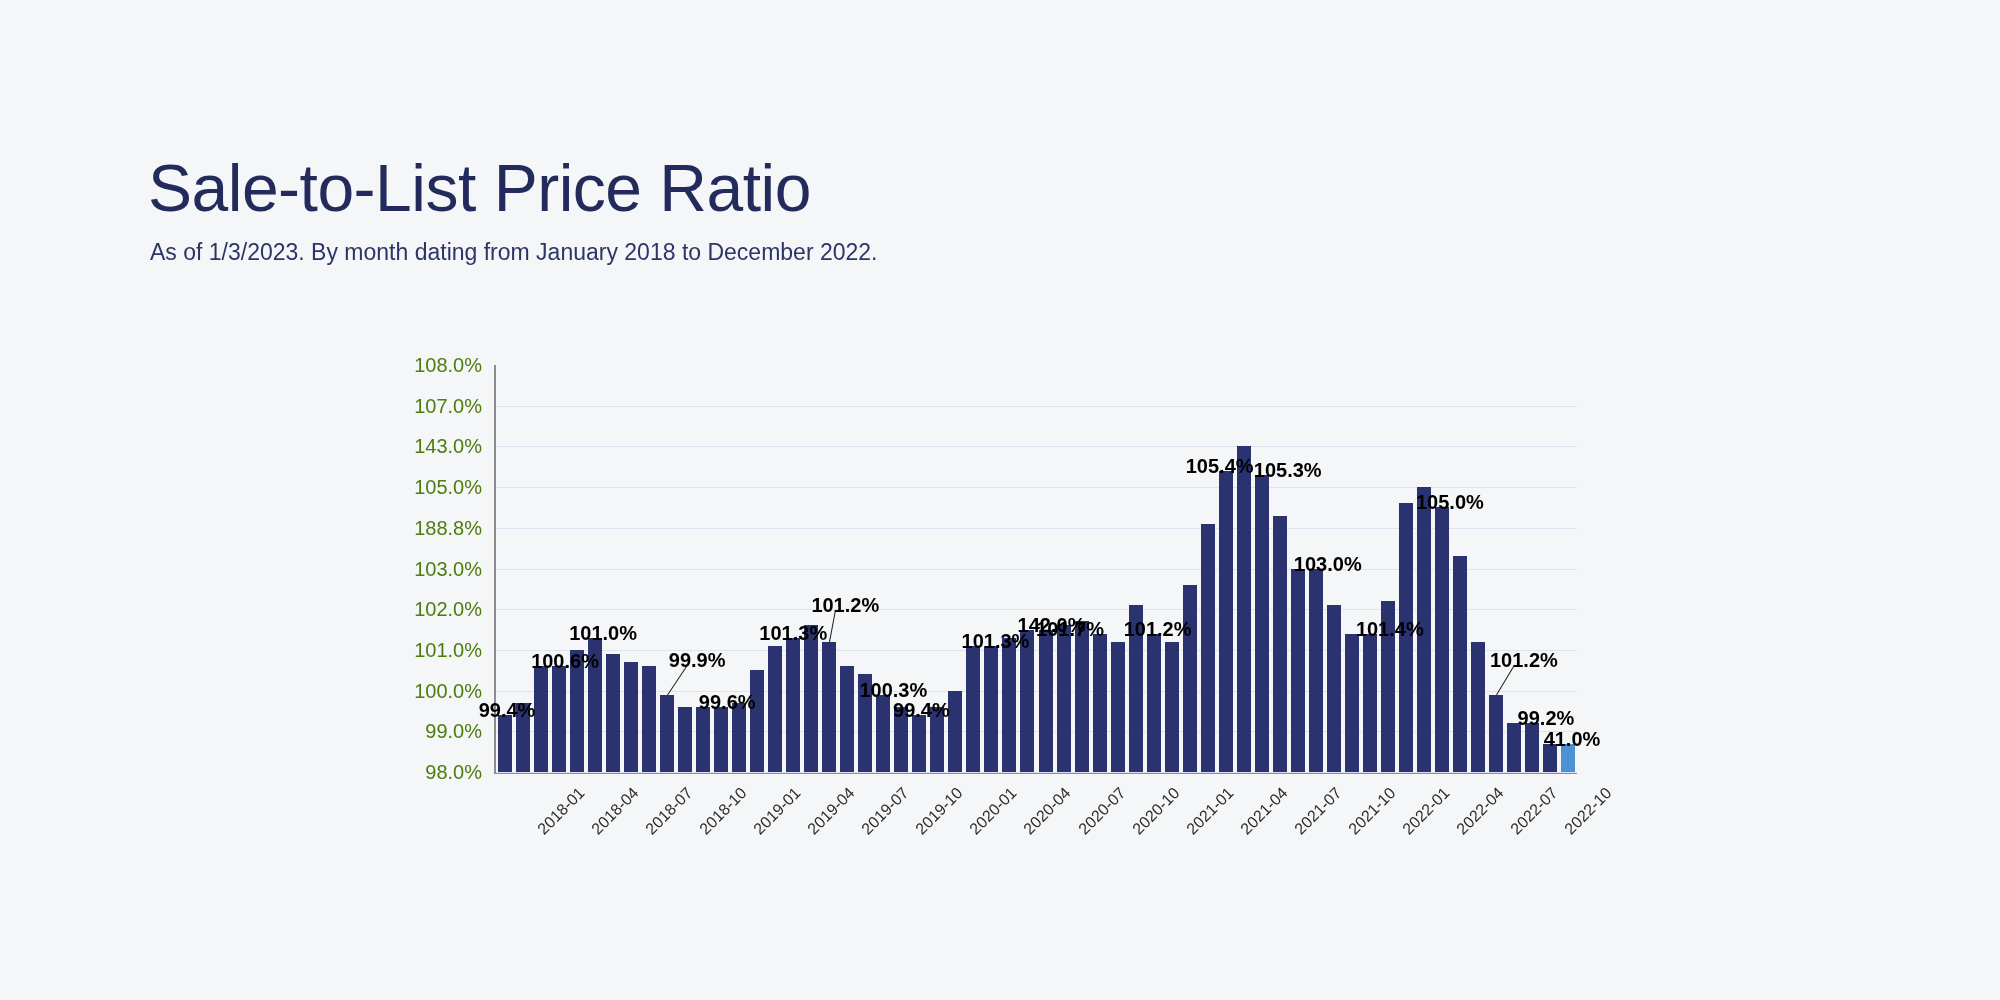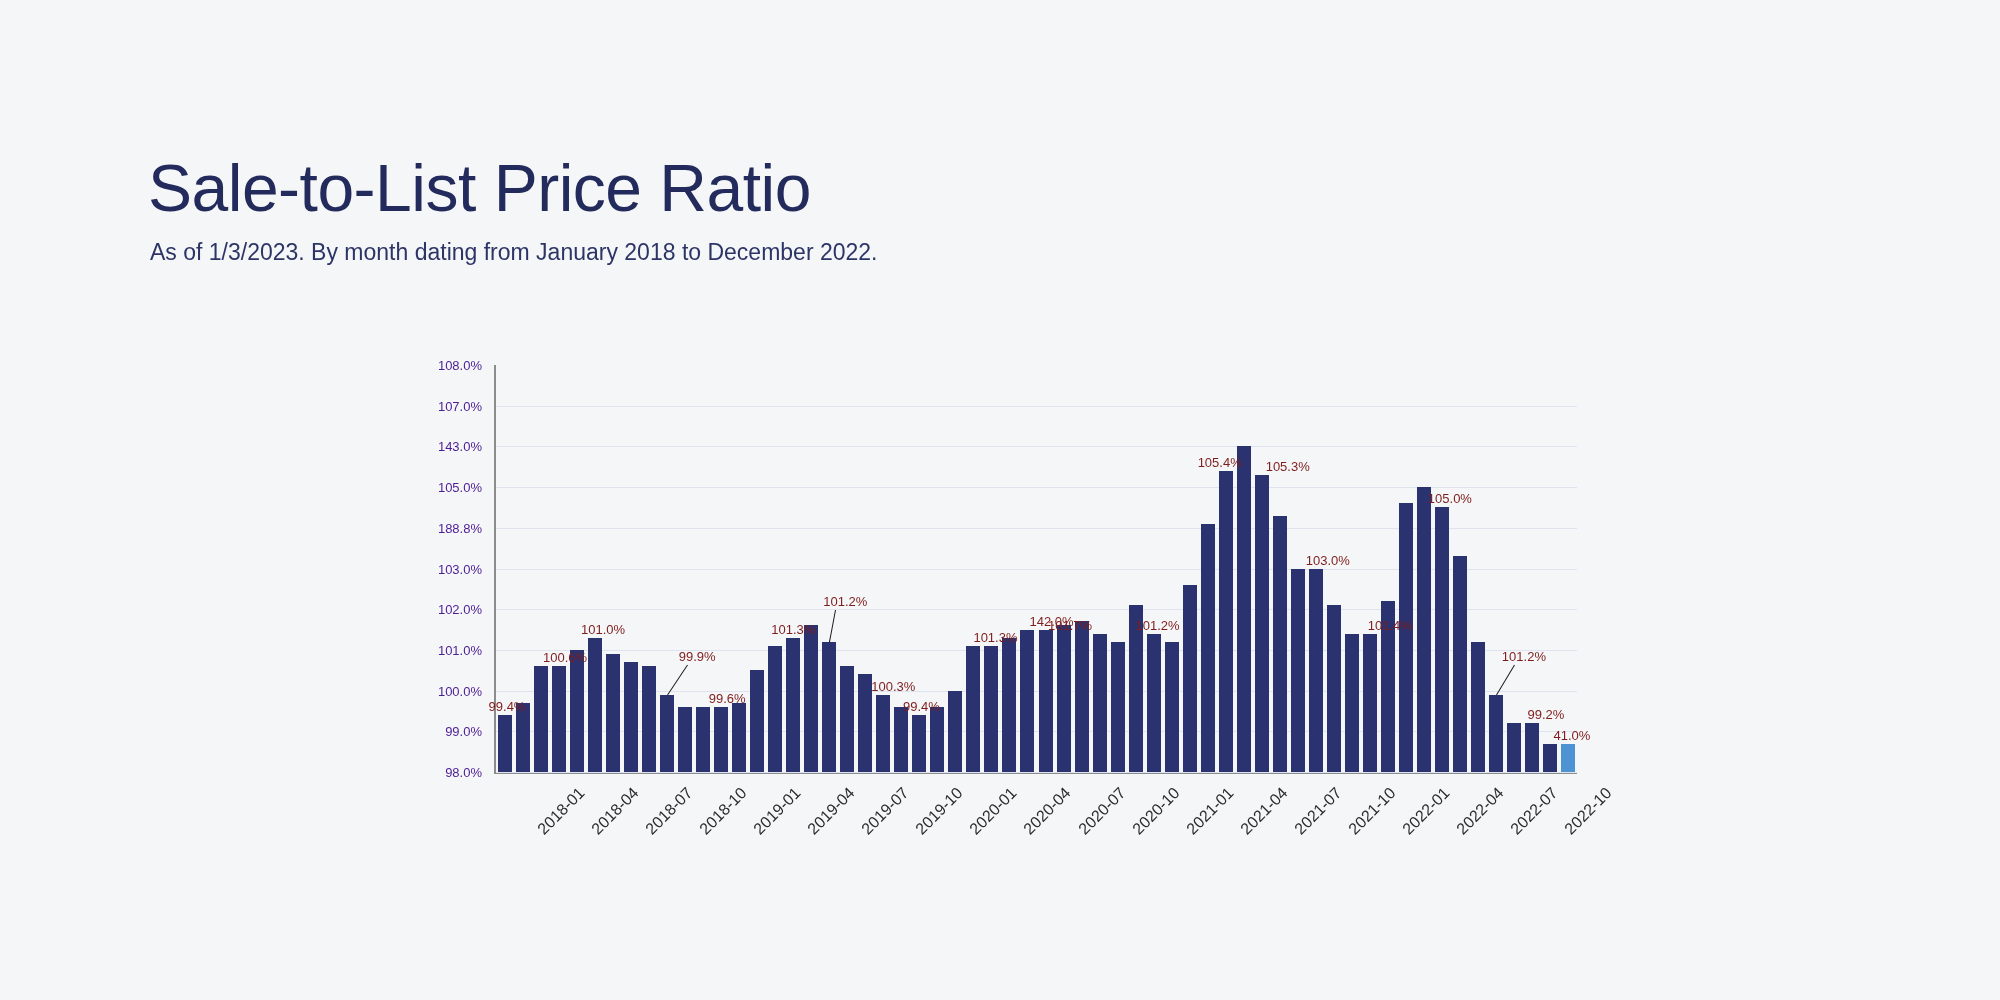--- a/index.html
+++ b/index.html
@@ -65,22 +65,22 @@
     position: absolute;
     left: 0;
     width: 1081px;
     height: 1px;
     background: #dfe3f0;
   }
   .ytick {
     position: absolute;
     right: 1091px;
     transform: translateY(-50%);
-    font-size: 13px;
-    color: #4c1d95;
+    font-size: 20px;
+    color: #4d7c0f;
     white-space: nowrap;
   }
   .bars {
     position: absolute;
     left: 0;
     bottom: 0;
     width: 1081px;
     height: 407px;
   }
   .bar {
@@ -97,24 +97,25 @@
     top: 784px;
     transform-origin: right top;
     transform: rotate(-45deg);
     font-size: 16px;
     color: #2b2b2b;
     white-space: nowrap;
     text-align: right;
   }
   .dlabel {
     position: absolute;
-    font-size: 13px;
-    color: #7f1d1d;
+    font-size: 20px;
+    color: #000000;
     white-space: nowrap;
     transform: translateX(-50%);
+    font-weight: bold;
   }
   .leader {
     position: absolute;
     background: #1c1c1c;
     width: 1px;
     transform-origin: top center;
   }
 </style>
 </head>
 <body>

